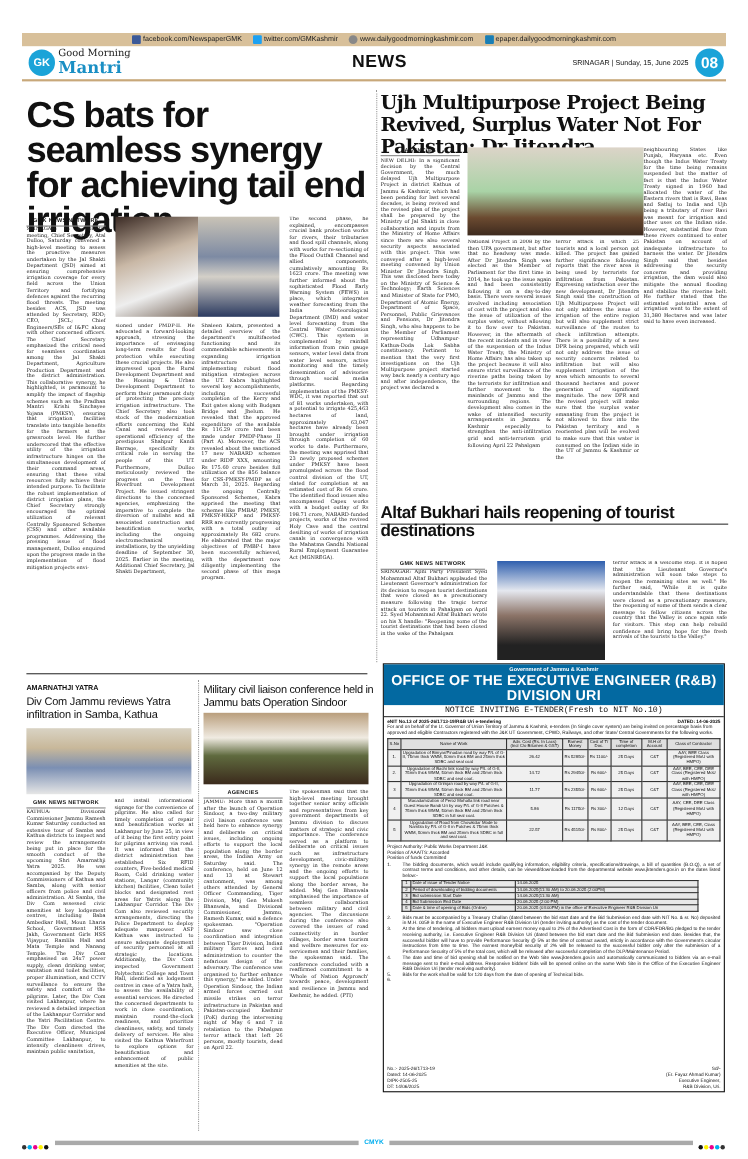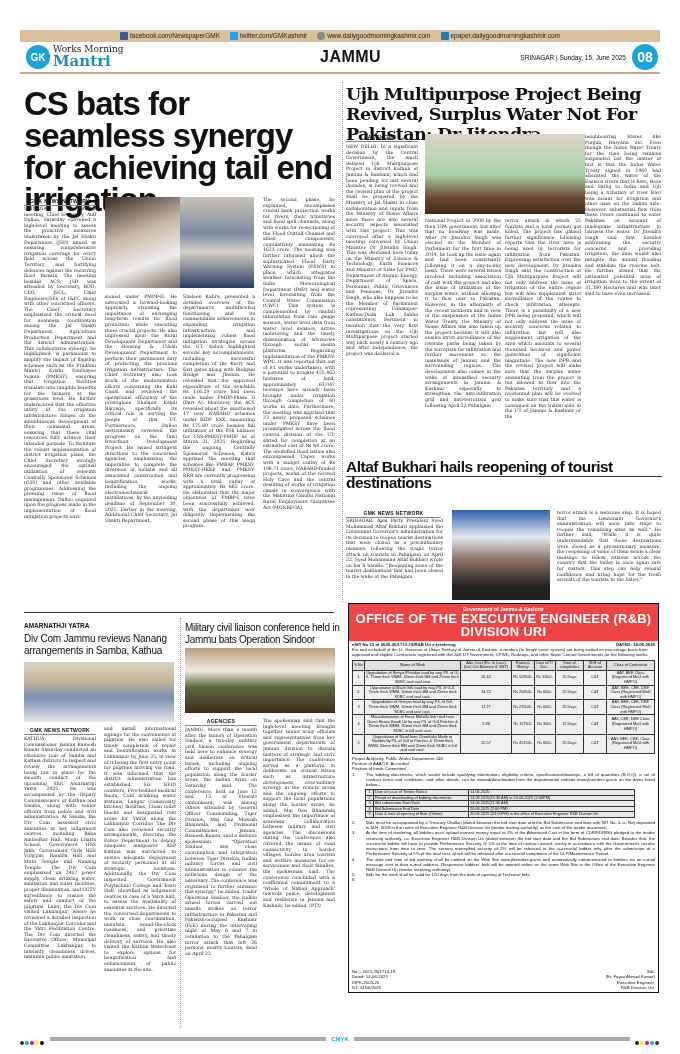--- a/index.html
+++ b/index.html
@@ -14,21 +14,21 @@
 .section{position:absolute;left:300px;font-family:"Liberation Sans",sans-serif;font-weight:bold;font-size:16px;letter-spacing:.5px}
 .dateline{position:absolute;right:34px;font-family:"Liberation Sans",sans-serif;font-size:6.5px}
 .pageno{position:absolute;right:2px;width:26px;height:26px;border-radius:50%;background:#1aa3d8;color:#fff;font-family:"Liberation Sans",sans-serif;font-weight:bold;font-size:14px;display:flex;align-items:center;justify-content:center}
 .h1{position:absolute;font-family:"Liberation Sans",sans-serif;font-weight:bold;color:#111;line-height:1}
 .byline{font-family:"Liberation Sans",sans-serif;font-size:5px;font-weight:bold;border-bottom:1px solid #888;padding-bottom:1px;text-align:center;letter-spacing:.3px}
 .col{position:absolute;font-size:4.6px;line-height:5.6px;text-align:justify;color:#222;overflow:hidden}
 .photo{position:absolute;background:linear-gradient(135deg,#9b8a78,#d9d2c6 45%,#6f5e52)}
 .rule{position:absolute;background:#333}
 .vr{position:absolute;width:0;border-left:1px dotted #999}
 .ad{position:absolute;left:348px;top:603px;width:311px;height:390px;border:1.5px solid #111;background:#fff}
-.ad-top{background:#ef4444;color:#fff;text-align:center;font-family:"Liberation Sans",sans-serif;padding:2px 0 3px}
+.ad-top{background:#0369a1;color:#fff;text-align:center;font-family:"Liberation Sans",sans-serif;padding:2px 0 3px}
 .ad-top .gov{font-size:5px;font-weight:bold}
 .ad-top .off{font-size:13px;font-weight:bold;letter-spacing:.2px;line-height:13px}
 .ad-nit{text-align:center;font-family:"Liberation Mono",monospace;font-size:7.5px;border-bottom:1px solid #333;padding:1px 0}
 .ad-small{font-family:"Liberation Sans",sans-serif;font-size:4.3px;line-height:5.2px;padding:0 3px}
 .ad table{border-collapse:collapse;font-family:"Liberation Sans",sans-serif;font-size:3.9px;margin:2px 3px;width:303px}
 .ad td,.ad th{border:1px solid #333;text-align:center;padding:0 1px;line-height:4.6px;background:#f0f0f0}
 .ad th{background:#e0e0e0;font-weight:normal}
 .ad .dt td{background:#e8e8e8;text-align:left}
 .foot{position:absolute;left:20px;top:1035px;width:640px;height:8px;display:flex;align-items:center;gap:5px}
 .foot .bar{height:4px;background:#aaa;flex:1}
@@ -40,24 +40,24 @@
 <div class="topbar">
   <span><span class="ic" style="background:#3b5998"></span><span>facebook.com/NewspaperGMK</span></span>
   <span><span class="ic" style="background:#1da1f2"></span><span>twitter.com/GMKashmir</span></span>
   <span><span class="ic" style="background:#888;border-radius:50%"></span><span>www.dailygoodmorningkashmir.com</span></span>
   <span><span class="ic" style="background:#1a7fb5"></span><span>epaper.dailygoodmorningkashmir.com</span></span>
 </div>
 
 <div class="masthead">
   <div class="logo-c">GK</div>
   <div class="logo-t">
-    <div class="g">Works Morning</div>
+    <div class="g">Good Morning</div>
     <div class="k">Mantri</div>
   </div>
-  <div class="section">JAMMU</div>
+  <div class="section">NEWS</div>
   <div class="dateline">SRINAGAR | Sunday, 15, June 2025</div>
   <div class="pageno">08</div>
 </div>
 
 <div class="h1" style="left:24px;top:88px;width:310px;font-size:33px;letter-spacing:-1px;line-height:32px">CS bats for seamless synergy for achieving tail end irrigation</div>
 <div class="byline" style="position:absolute;left:24px;top:198px;width:72px">GMK NEWS NETWORK</div>
 <div class="col" style="left:24px;top:206px;width:72px;height:390px">SRINAGAR: In a pivotal meeting, Chief Secretary, Atal Dulloo, Saturday convened a high-level meeting to assess the proactive measures undertaken by the Jal Shakti Department (JSD) aimed at ensuring comprehensive irrigation coverage for every field across the Union Territory and fortifying defences against the recurring flood threats. The meeting besides ACS, JSD was attended by Secretary, RDD; CEO, JSCL; Chief Engineers/SEs of I&amp;FC along with other concerned officers. The Chief Secretary emphasized the critical need for seamless coordination among the Jal Shakti Department, Agriculture Production Department and the district administration. This collaborative synergy, he highlighted, is paramount to amplify the impact of flagship schemes such as the Pradhan Mantri Krishi Sinchayee Yojana (PMKSY), ensuring that irrigation facilities translate into tangible benefits for the farmers at the grassroots level. He further underscored that the effective utility of the irrigation infrastructure hinges on the simultaneous development of their command areas, ensuring that these vital resources fully achieve their intended purpose. To facilitate the robust implementation of district irrigation plans, the Chief Secretary strongly encouraged the optimal utilization of relevant Centrally Sponsored Schemes (CSS) and other available programmes. Addressing the pressing issue of flood management, Dulloo enquired upon the progress made in the implementation of flood mitigation projects envi-</div>
 <div class="photo" style="left:105px;top:197px;width:75px;height:91px;background:linear-gradient(160deg,#3a2a24,#c9b8a6 40%,#eee 70%,#7a6a5e)"></div>
 <div class="photo" style="left:180px;top:197px;width:74px;height:91px;background:linear-gradient(180deg,#c9c3b6,#7d8aa3 40%,#d4d0c8 60%,#2b3a60)"></div>
 <div class="col" style="left:105px;top:294px;width:72px;height:302px">sioned under PMDP-II. He advocated a forward-looking approach, stressing the importance of envisaging long-term results for flood protection while executing these crucial projects. He also impressed upon the Rural Development Department and the Housing &amp; Urban Development Department to perform their paramount duty of protecting the precious irrigation infrastructure. The Chief Secretary also took stock of the modernization efforts concerning the Kuhl Canal and reviewed the operational efficiency of the prestigious Shahpur Kandi Barrage, specifically its critical role in serving the people of this UT. Furthermore, Dulloo meticulously reviewed the progress on the Tawi Riverfront Development Project. He issued stringent directions to the concerned agencies, emphasizing the imperative to complete the diversion of nullahs and all associated construction and beautification works, including the ongoing electromechanical installations, by the unyielding deadline of September 30, 2025. Earlier in the meeting, Additional Chief Secretary, Jal Shakti Department,</div>
@@ -77,39 +77,40 @@
 
 <div class="h1" style="left:346px;top:459px;width:316px;font-size:15.5px;letter-spacing:-.5px">Altaf Bukhari hails reopening of tourist destinations</div>
 <div class="byline" style="position:absolute;left:346px;top:510px;width:95px">GMK NEWS NETWORK</div>
 <div class="col" style="left:346px;top:518px;width:97px;height:80px">SRINAGAR: Apni Party President Syed Mohammad Altaf Bukhari applauded the Lieutenant Governor's administration for its decision to reopen tourist destinations that were closed as a precautionary measure following the tragic terror attack on tourists in Pahalgam on April 22. Syed Mohammad Altaf Bukhari wrote on his X handle: "Reopening some of the tourist destinations that had been closed in the wake of the Pahalgam</div>
 <div class="photo" style="left:452px;top:510px;width:98px;height:90px;background:linear-gradient(180deg,#2f5fae,#e5e8ef 30%,#8c7468 55%,#222 85%)"></div>
 <div class="col" style="left:557px;top:510px;width:104px;height:88px">terror attack is a welcome step. It is hoped that the Lieutenant Governor's administration will soon take steps to reopen the remaining sites as well." He further said, "While it is quite understandable that these destinations were closed as a precautionary measure, the reopening of some of them sends a clear message to fellow citizens across the country that the Valley is once again safe for visitors. This step can help rebuild confidence and bring hope for the fresh arrivals of the tourists to the Valley."</div>
 
 <div class="rule" style="left:24px;top:612px;width:310px;height:1px"></div>
 
 <div style="position:absolute;left:24px;top:622px;font-family:'Liberation Sans',sans-serif;font-size:6.5px;font-weight:bold;color:#111">AMARNATHJI YATRA</div>
-<div class="h1" style="left:24px;top:633px;width:150px;font-size:10px;font-weight:normal;line-height:12px;letter-spacing:-.2px">Div Com Jammu reviews Nanang arrangements in Samba, Kathua</div>
+<div class="h1" style="left:24px;top:633px;width:150px;font-size:10px;font-weight:normal;line-height:12px;letter-spacing:-.2px">Div Com Jammu reviews Yatra infiltration in Samba, Kathua</div>
 <div class="photo" style="left:24px;top:662px;width:150px;height:60px;background:linear-gradient(180deg,#d9d3c4,#c8b89a 30%,#7b8fb3 60%,#e6e6e6)"></div>
 <div class="byline" style="position:absolute;left:24px;top:727px;width:72px">GMK NEWS NETWORK</div>
 <div class="col" style="left:24px;top:736px;width:72px;height:290px">KATHUA: Divisional Commissioner Jammu Ramesh Kumar Saturday conducted an extensive tour of Samba and Kathua districts to inspect and review the arrangements being put in place for the smooth conduct of the upcoming Shri Amarnathji Yatra 2025. He was accompanied by the Deputy Commissioners of Kathua and Samba, along with senior officers from police and civil administration. At Samba, the Div Com assessed civic amenities at key lodgement centres, including Baba Ambedkar Hall, Moun Lharia School, Government HSS Jakh, Government Girls HSS Vijaypur, Ramlila Hall and Mata Temple and Nanang Temple. The Div Com emphasised on 24x7 power supply, clean drinking water, sanitation and toilet facilities, proper illumination, and CCTV surveillance to ensure the safety and comfort of the pilgrims. Later, the Div Com visited Lakhanpur, where he reviewed a detailed inspection of the Lakhanpur Corridor and the Yatri Facilitation Centre. The Div Com directed the Executive Officer, Municipal Committee Lakhanpur, to intensify cleanliness drives, maintain public sanitation,</div>
 <div class="col" style="left:104px;top:726px;width:72px;height:300px">and install informational signage for the convenience of pilgrims. He also called for timely completion of repair and beautification works at Lakhanpur by June 25, in view of it being the first entry point for pilgrims arriving via road. It was informed that the district administration has established Six RFID counters, Five-bedded medical Room, Cold drinking water stations, Langar (community kitchen) facilities, Clean toilet blocks and designated rest areas for Yatris along the Lakhanpur Corridor. The Div Com also reviewed security arrangements, directing the Police Department to deploy adequate manpower. ASP Kathua was instructed to ensure adequate deployment of security personnel at all strategic locations. Additionally, the Div Com inspected Government Polytechnic College and Town Hall, identified as lodgement centres in case of a Yatra halt, to assess the availability of essential services. He directed the concerned departments to work in close coordination, maintain round-the-clock readiness, and prioritize cleanliness, safety, and timely delivery of services. He also visited the Kathua Waterfront to explore options for beautification and enhancement of public amenities at the site.</div>
 
 <div class="vr" style="left:180px;top:618px;height:410px"></div>
 
 <div class="h1" style="left:185px;top:622px;width:155px;font-size:10px;font-weight:normal;line-height:12px;letter-spacing:-.3px">Military civil liaison conference held in Jammu bats Operation Sindoor</div>
 <div class="photo" style="left:185px;top:648px;width:150px;height:65px;background:linear-gradient(180deg,#b99e7c,#f0ebe2 35%,#5f6a3e 60%,#3b2a1c)"></div>
 <div class="byline" style="position:absolute;left:185px;top:718px;width:72px">AGENCIES</div>
 <div class="col" style="left:185px;top:727px;width:72px;height:300px">JAMMU: More than a month after the launch of Operation Sindoor, a two-day military civil liaison conference was held here to enhance synergy and deliberate on critical issues, including ongoing efforts to support the local population along the border areas, the Indian Army on Saturday said. The conference, held on June 12 and 13 at Stewart cantonment, was among others attended by General Officer Commanding, Tiger Division, Maj Gen Mukesh Bhanwala, and Divisional Commissioner, Jammu, Ramesh Kumar, said a defence spokesman. "Operation Sindoor saw close coordination and integration between Tiger Division, Indian military forces and civil administration to counter the nefarious design of the adversary. The conference was organised to further enhance this synergy," he added. Under Operation Sindoor, the Indian armed forces carried out missile strikes on terror infrastructure in Pakistan and Pakistan-occupied Kashmir (PoK) during the intervening night of May 6 and 7 in retaliation to the Pahalgam terror attack that left 26 persons, mostly tourists, dead on April 22.</div>
 <div class="col" style="left:263px;top:718px;width:72px;height:309px">The spokesman said that the high-level meeting brought together senior army officials and representatives from key government departments of Jammu division to discuss matters of strategic and civic importance. The conference served as a platform to deliberate on critical issues such as infrastructure development, civic-military synergy in the remote areas and the ongoing efforts to support the local populations along the border areas, he added. Maj Gen Bhanwala emphasised the importance of seamless collaboration between military and civil agencies. The discussions during the conference also covered the issues of road connectivity in border villages, border area tourism and welfare measures for ex-servicemen and their families, the spokesman said. The conference concluded with a reaffirmed commitment to a 'Whole of Nation Approach' towards peace, development and resilience in Jammu and Kashmir, he added. (PTI)</div>
 
 <div class="ad">
   <div class="ad-top">
     <div class="gov">Government of Jammu &amp; Kashmir</div>
     <div class="off">OFFICE OF THE EXECUTIVE ENGINEER (R&amp;B) DIVISION URI</div>
   </div>
+  <div class="ad-nit">NOTICE INVITING E-TENDER(Fresh to NIT No.10)</div>
   <div class="ad-small" style="display:flex;justify-content:space-between;font-weight:bold;margin-top:1px">
     <span>eNIT No.13 of 2025-26/1713-19/R&amp;B Uri e-tendering</span>
     <span>DATED: 14-06-2025</span>
   </div>
   <div class="ad-small">For and on behalf of the Lt. Governor of Union Territory of Jammu &amp; Kashmir, e-tenders (In Single cover system) are being invited on percentage basis from approved and eligible Contractors registered with the J&amp;K UT Government, CPWD, Railways, and other State/ Central Governments for the following works.</div>
   <table>
     <tbody>
         <tr>
       <th style="width:12px">S.No</th>
       <th style="width:96px">Name of Work</th>

